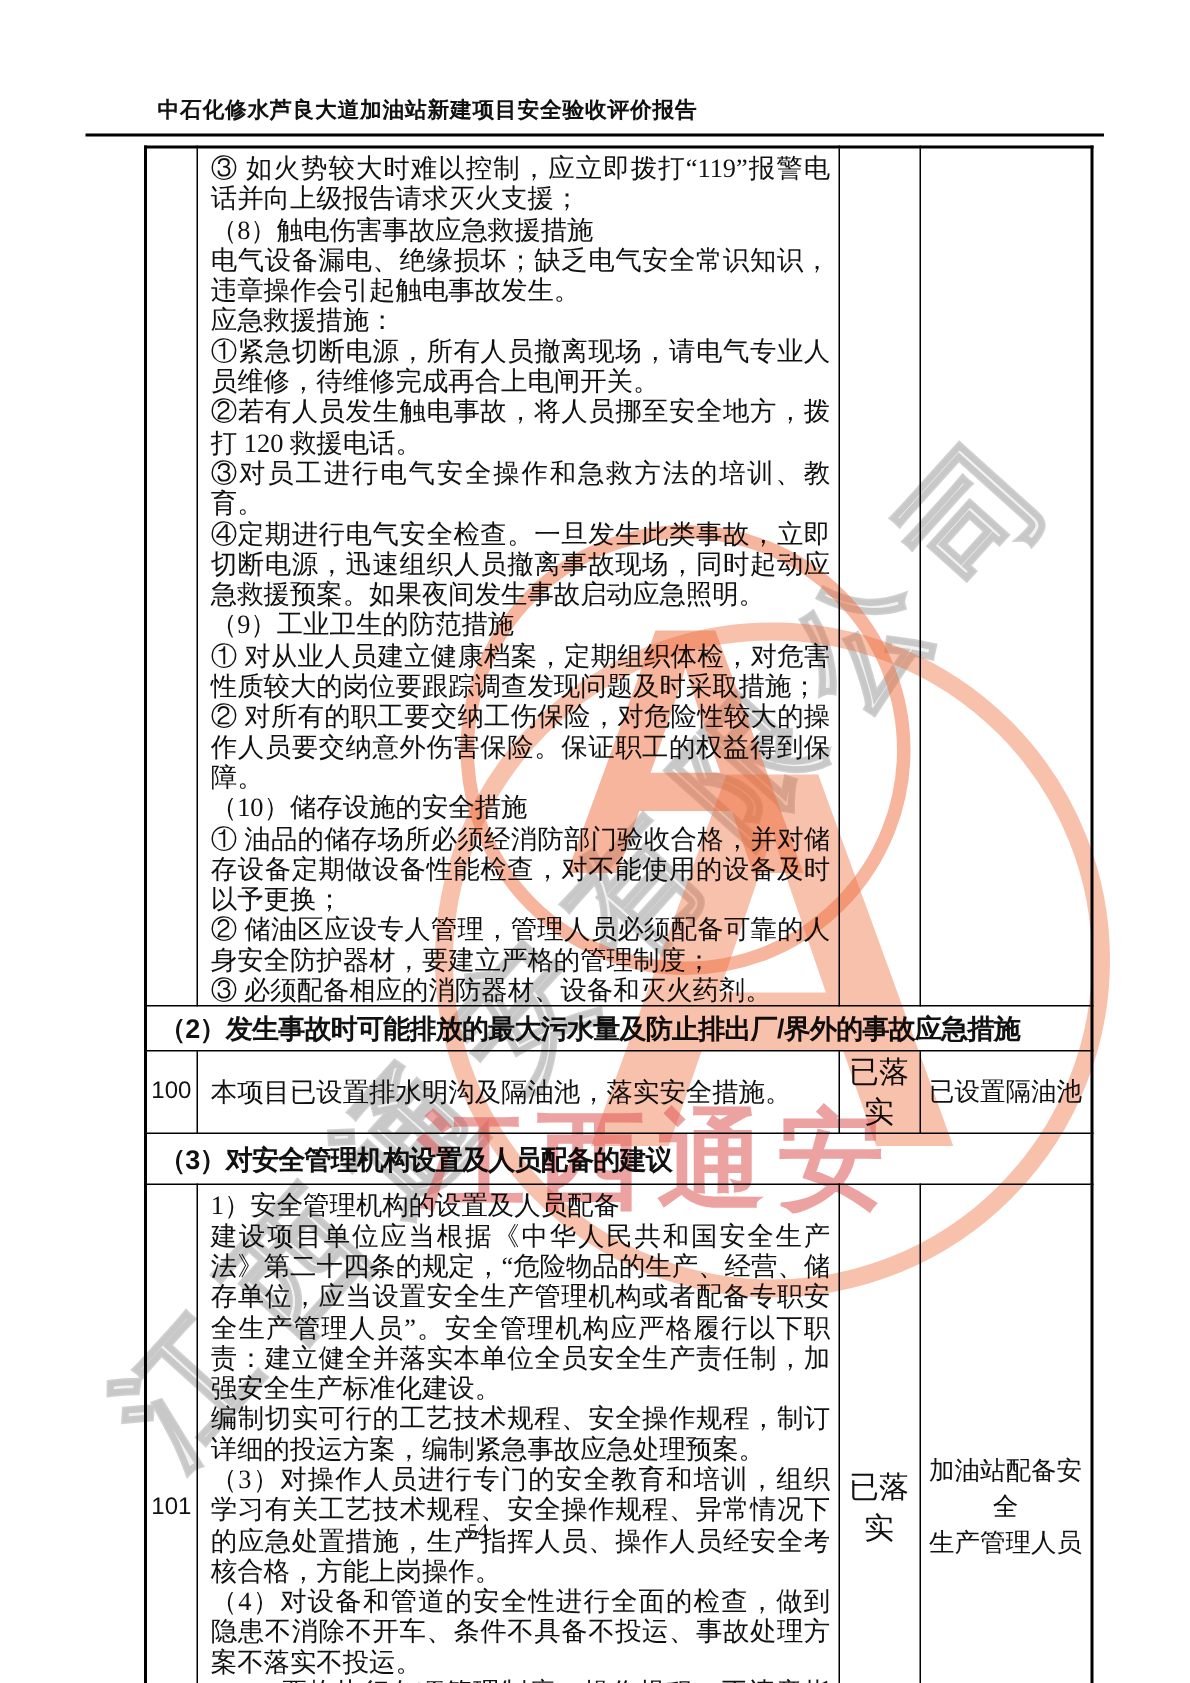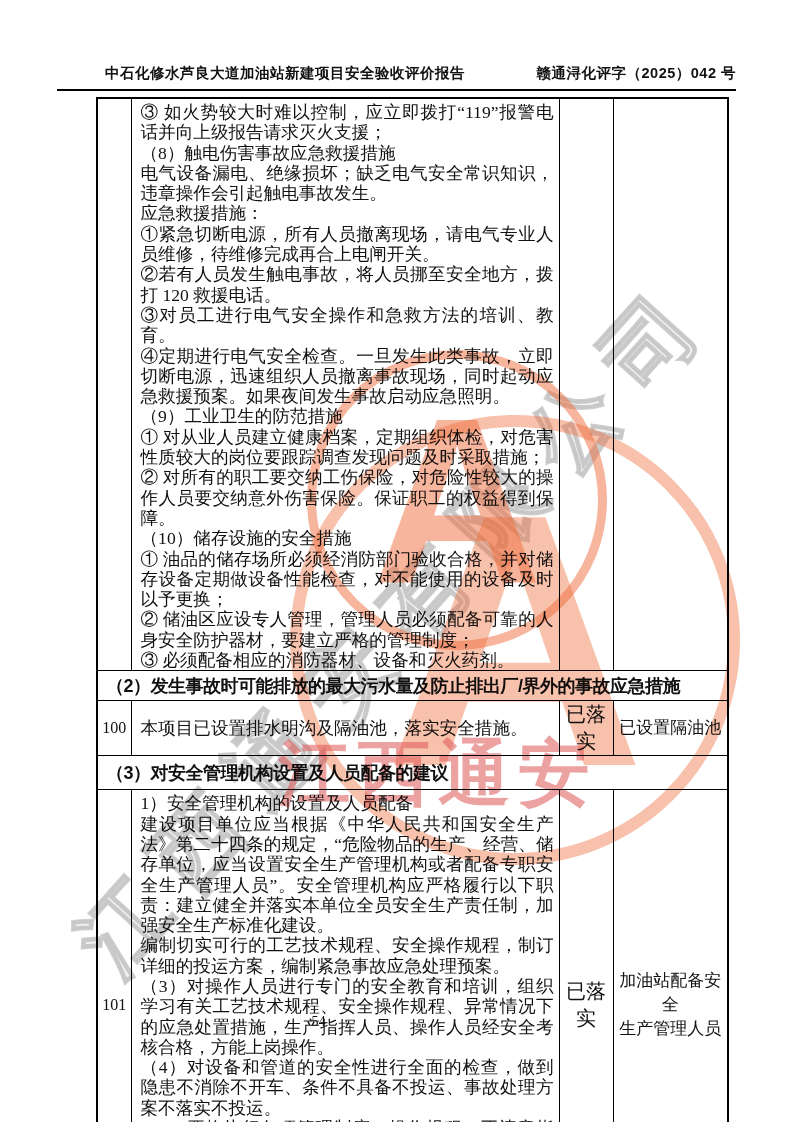--- a/index.html
+++ b/index.html
@@ -12,21 +12,21 @@
     border-bottom:2px solid #000;}
   .hdr-left{position:absolute;left:48px;top:4px;font-family:"Liberation Sans",sans-serif;
     font-weight:bold;font-size:14.5px;letter-spacing:.5px;text-align:center;}
   .hdr-right{position:absolute;right:0;top:4px;font-family:"Liberation Sans",sans-serif;
     font-weight:bold;font-size:14.5px;letter-spacing:.5px;}
   
   .tbl-wrap{position:absolute;left:96px;top:97px;width:631px;}
   table.main{border-collapse:collapse;table-layout:fixed;width:631px;}
   table.main td{border:1.6px solid #000;vertical-align:middle;overflow:hidden;}
   table.main{border:2px solid #000;}
-  td.numcell{text-align:center;font-size:16px;font-family:Liberation Serif, serif;}
+  td.numcell{text-align:center;font-size:16px;font-family:Liberation Sans, sans-serif;}
   td.contentcell{
     font-size:17.6px;line-height:20.3px;text-align:justify;
     padding:3px 5px 0 9px;vertical-align:top;white-space:pre-line;
   }
   td.statuscell{text-align:center;font-size:20px;padding:0;}
   td.remarkcell{text-align:center;font-size:17px;padding:0 2px;white-space:pre-line;line-height:24px;margin-left:46px;}
   tr.sectionrow td{
     font-family:"Liberation Sans",sans-serif;font-weight:bold;font-size:18px;
     padding:2px 4px 2px 8px;text-align:left;letter-spacing:-0.5px;
   }
@@ -56,21 +56,20 @@
     color:rgba(125,205,235,0.60);letter-spacing:2px;}
   .wm-red{position:absolute;left:278px;top:726px;
     font-family:"Liberation Sans",sans-serif;font-weight:bold;font-size:72px;
     color:rgba(222,86,86,0.55);letter-spacing:8px;}
 </style>
 </head>
 <body>
 
 <div class="page-header">
   <span class="hdr-left">中石化修水芦良大道加油站新建项目安全验收评价报告</span>
-  <span class="hdr-right">赣通浔化评字（2025）042 号</span>
 </div>
 
 <div class="tbl-wrap">
   <table class="main">
     <colgroup>
       <col style="width:34px">
         <col style="width:428px">
         <col style="width:54px">
         <col style="width:115px">
     </colgroup>

